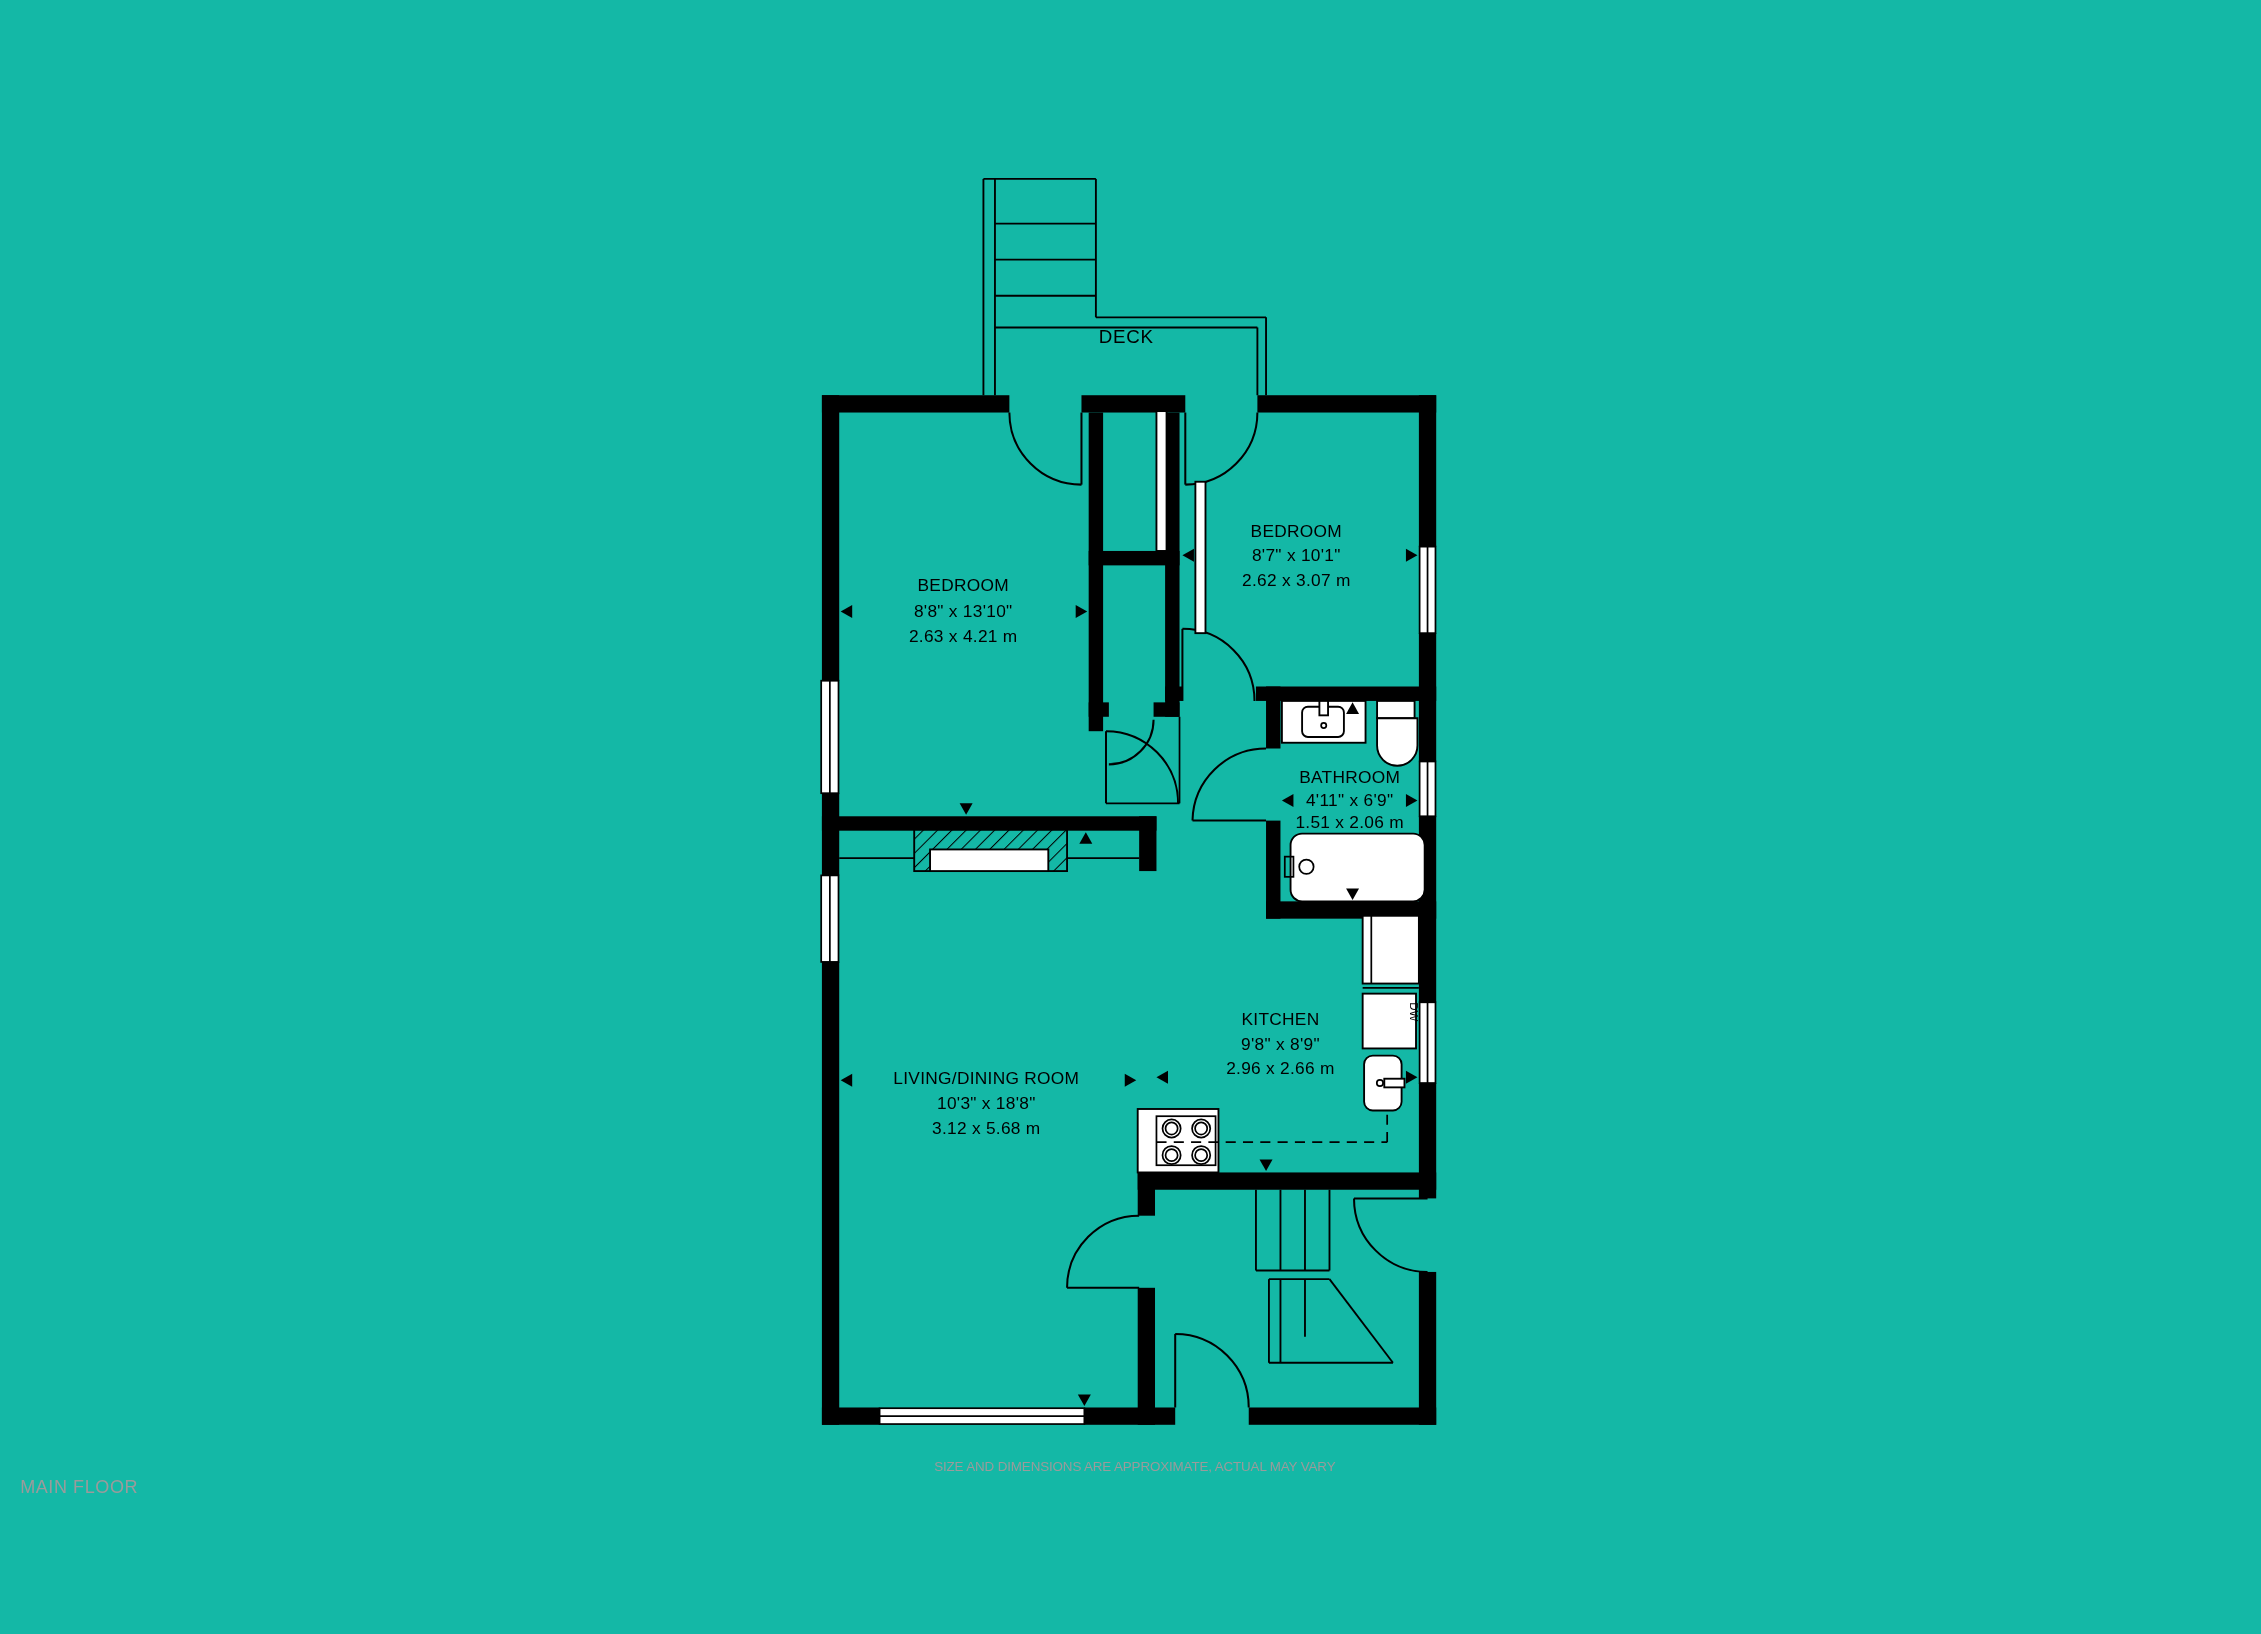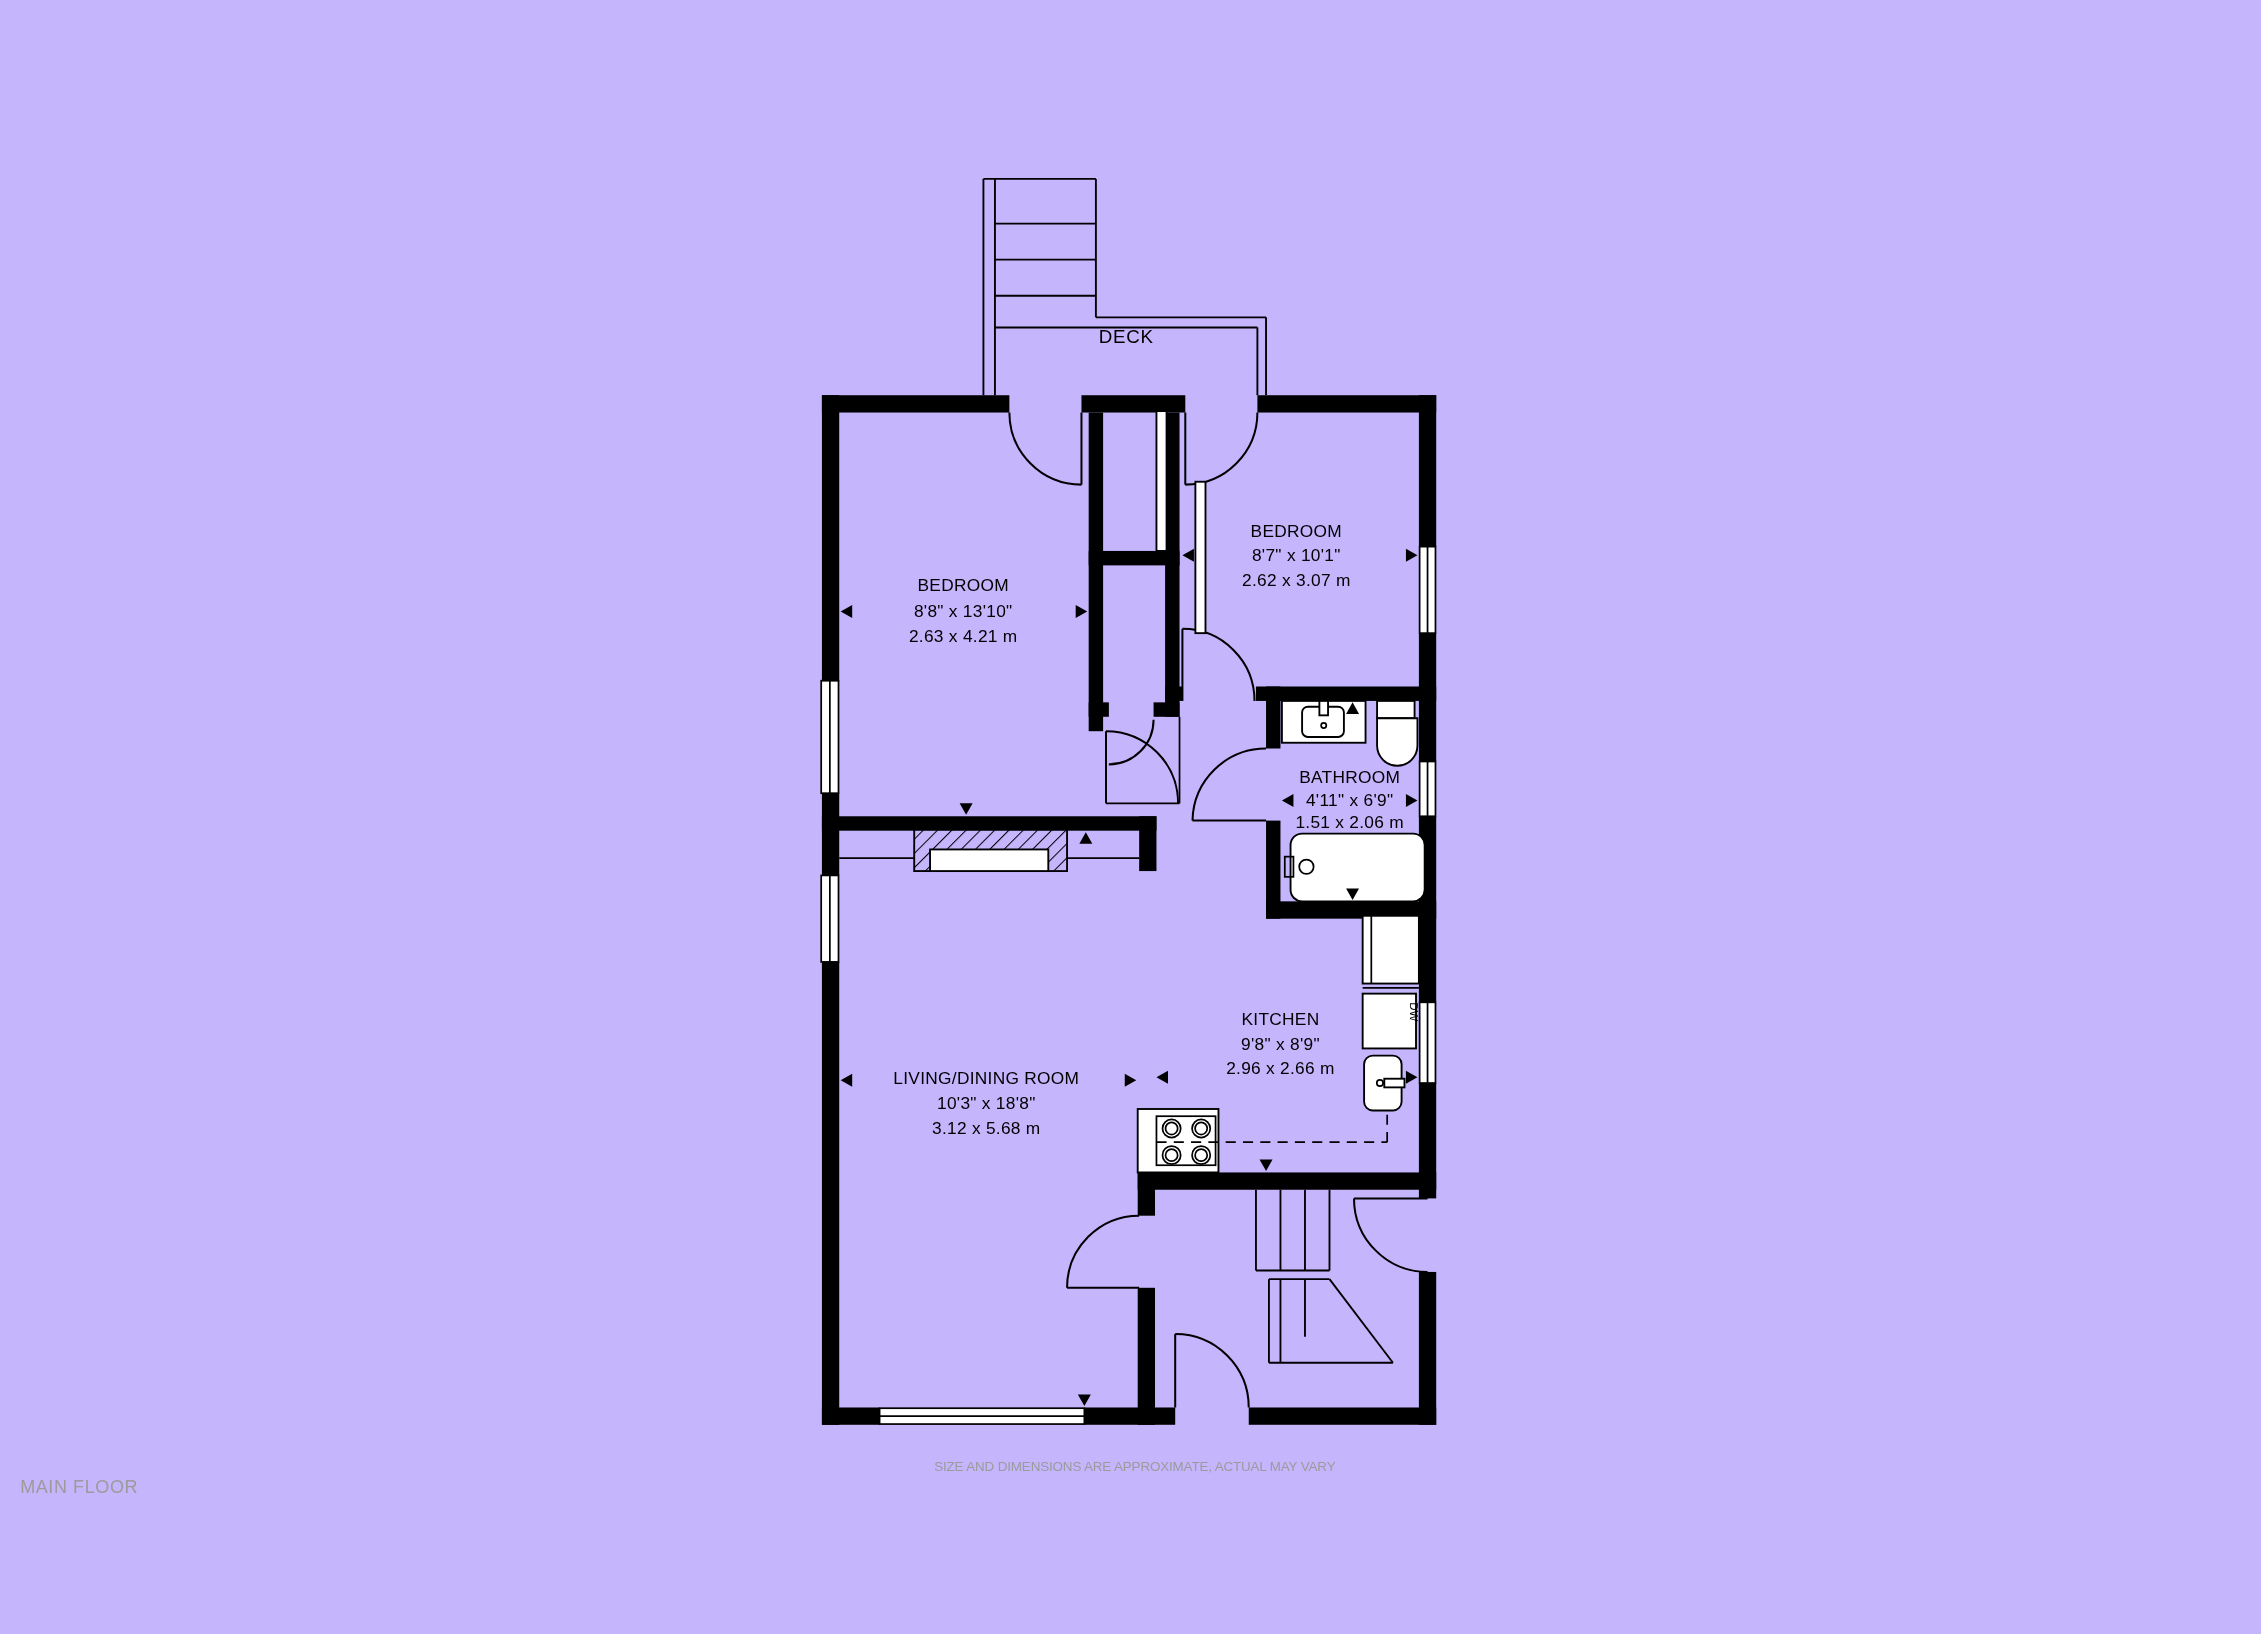--- a/index.html
+++ b/index.html
@@ -1,16 +1,16 @@
 <!DOCTYPE html>
 <html style="font-size:7.2px"><head>
 <meta charset="utf-8">
 <style>
   html,body{margin:0;padding:0;width:100%;height:100%;background:#ffffff;}
-  .page{width:100%;height:100%;background:#c4b5fd;overflow:hidden;}
+  .page{width:100%;height:100%;background:#14b8a6;overflow:hidden;}
   svg{display:block;width:100%;height:100%;}
   .room-name, .room-dim{font-family:"Liberation Sans", sans-serif;font-size:12px;fill:#000;letter-spacing:.2px;}
   .deck-label{font-family:"Liberation Sans", sans-serif;font-size:13px;fill:#000;letter-spacing:.5px;}
   .dw-label{font-family:"Liberation Sans", sans-serif;font-size:8px;fill:#000;}
   .footer-title{font-family:"Liberation Sans", sans-serif;font-size:12.5px;fill:#9b9b9b;letter-spacing:.4px;}
   .footer-note{font-family:"Liberation Sans", sans-serif;font-size:9.3px;fill:#9b9b9b;letter-spacing:-.1px;}
   .wall{fill:#000;stroke:none;}
   .thin{stroke:#000;stroke-width:1.3;fill:none;}
   .door{stroke:#000;stroke-width:1.4;fill:none;}
   .fix{stroke:#000;stroke-width:1.3;fill:#fff;}

